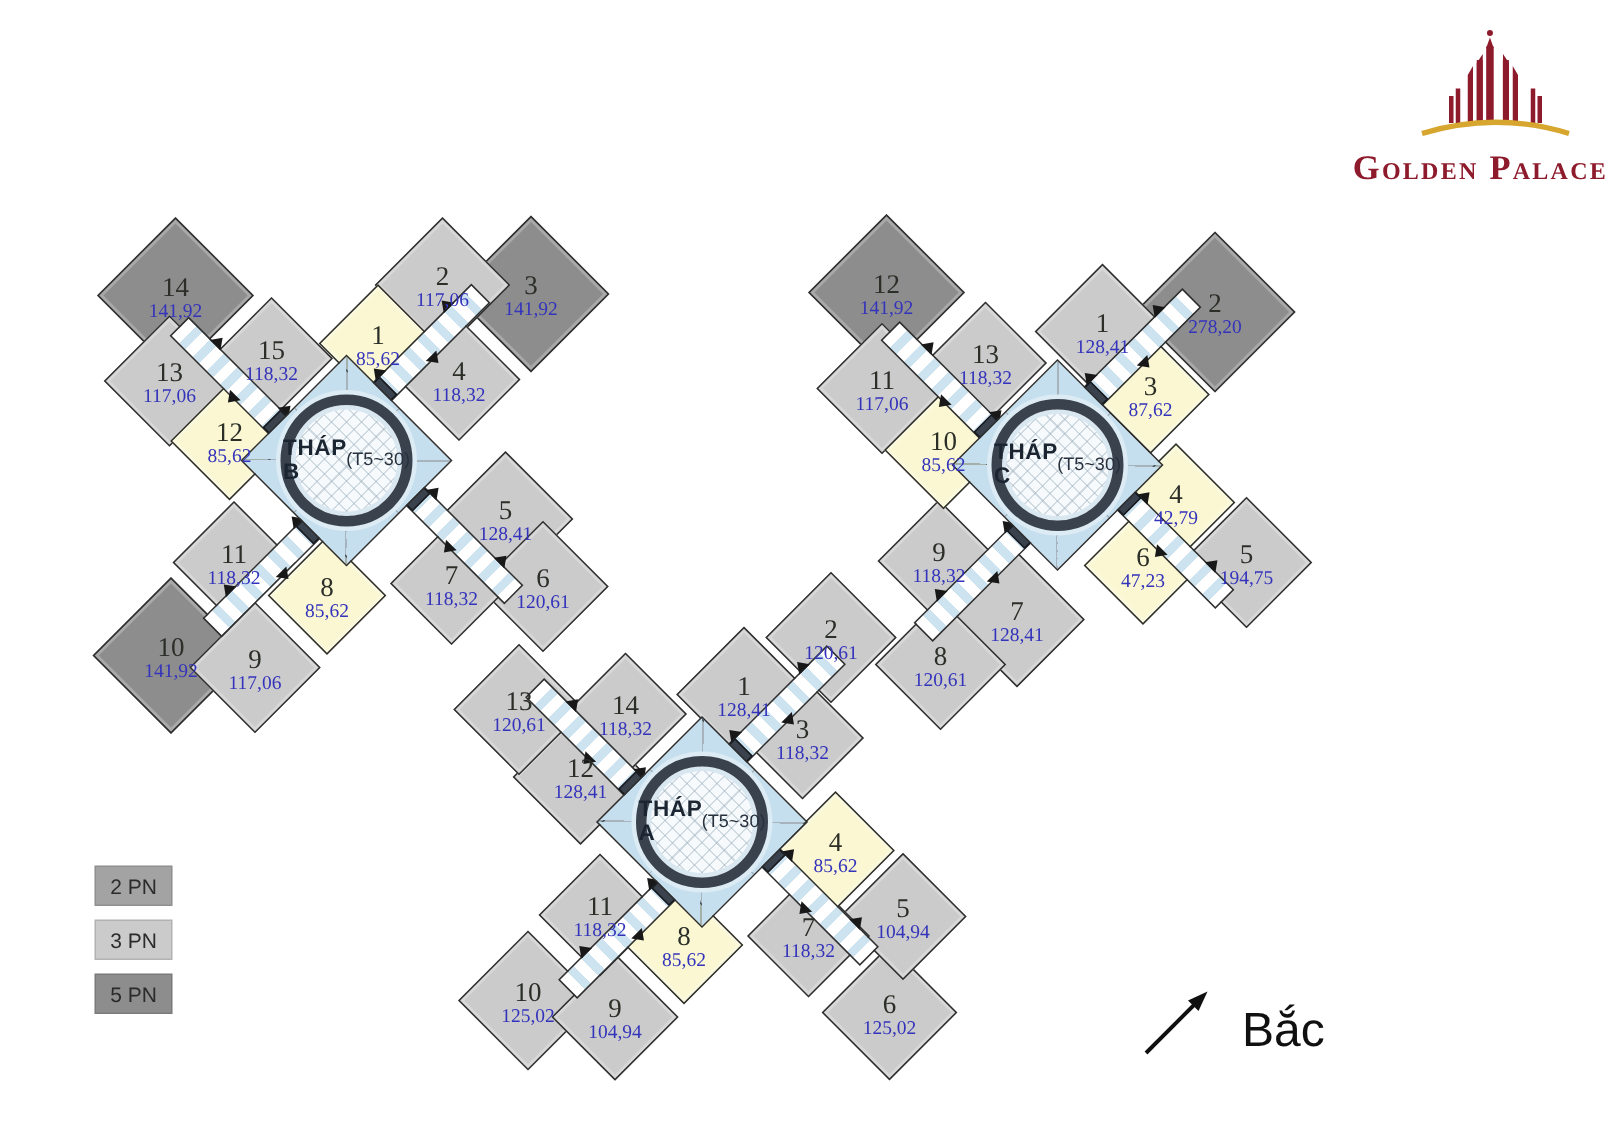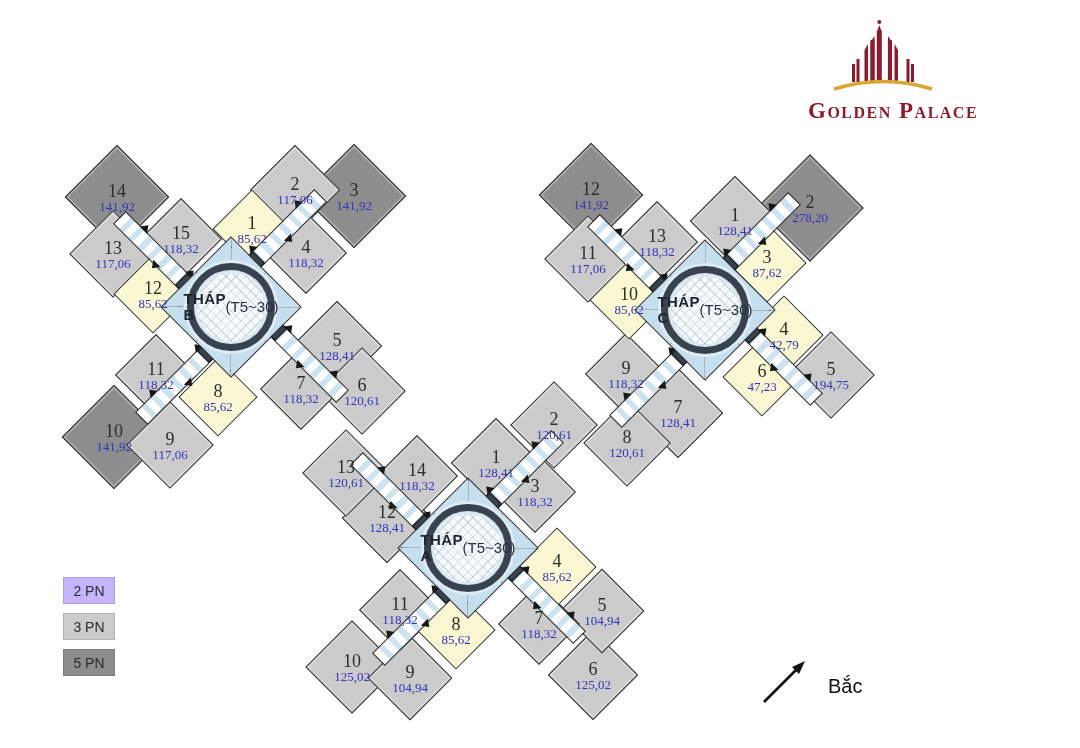--- a/index.html
+++ b/index.html
@@ -25,37 +25,37 @@
         transform:translate(-50%,-50%) rotate(45deg);}
   
   .core-circle{position:absolute;width:74px;height:74px;border-radius:50%;
         border:7px solid #39424d;transform:translate(-50%,-50%);
         background-color:#f7fafc;
         background-image:repeating-linear-gradient(45deg,rgba(150,170,185,.4) 0 1px,transparent 1px 7px),
                          repeating-linear-gradient(-45deg,rgba(150,170,185,.4) 0 1px,transparent 1px 7px);
         box-shadow:inset 0 0 0 3px #d9e7f1, 0 0 0 3px #dcebf4;
         display:flex;flex-direction:row;align-items:center;justify-content:center;}
   .tower-title{font-size:15px;font-weight:600;color:#1b2531;letter-spacing:.4px;line-height:1.05;}
-  .tower-sub{font-size:15px;color:#27313e;line-height:1.1;}
+  .tower-sub{font-size:12px;color:#27313e;line-height:1.1;}
   
   .lbl{position:absolute;width:86px;transform:translate(-50%,-50%);text-align:center;
        font-family:"Liberation Serif",serif;line-height:1.02;pointer-events:none;}
   .lbl .n{display:block;font-size:18px;color:#2b2f28;}
   .lbl .a{display:block;font-size:13px;color:#3333bb;}
   
   #legend{position:absolute;left:63px;top:577px;}
   .leg-row{width:50px;height:25px;margin-bottom:9px;display:flex;align-items:center;justify-content:center;
        border:1px solid rgba(0,0,0,.12);font-size:14px;color:#2b2b2b;}
   
-  #logo{position:absolute;left:808px;top:18px;width:224px;text-align:left;}
+  #logo{position:absolute;left:848px;top:18px;width:224px;text-align:right;}
   .logo-text{font-family:"Liberation Serif",serif;font-variant:small-caps;font-weight:600;
        font-size:23px;letter-spacing:1.5px;color:#8e1b2c;margin-top:-2px;}
   
   #compass{position:absolute;left:756px;top:650px;display:flex;align-items:center;}
-  .compass-label{font-size:20px;color:#101010;margin-left:14px;margin-top:14px;text-align:right;}
+  .compass-label{font-size:32px;color:#101010;margin-left:14px;margin-top:14px;text-align:right;}
 </style>
 </head>
 <body>
 
 <div id="stage">
 
   <div id="plan">
       <div class="blk" style="left: 354px; top: 196px; width: 74px; height: 74px; background: rgb(141, 141, 141);"></div>
       <div class="blk" style="left: 114px; top: 437px; width: 74px; height: 74px; background: rgb(141, 141, 141);"></div>
       <div class="blk" style="left: 117px; top: 197px; width: 74px; height: 74px; background: rgb(141, 141, 141);"></div>
@@ -371,21 +371,21 @@
         <rect x="48.5" y="41" width="3" height="23"></rect>
         <rect x="98.5" y="41" width="3" height="23"></rect>
         <rect x="103" y="46" width="3" height="18"></rect>
       </g>
       <path d="M26,71 Q75,56 124,71" stroke="#d6a62e" stroke-width="3.5" fill="none"></path>
     </svg>
     <div class="logo-text">Golden Palace</div>
   </div>
 
   <div id="legend">
-      <div class="leg-row" style="background: #c4b5fd;">2 PN</div>
+      <div class="leg-row" style="background: #a3a3a3;">2 PN</div>
       <div class="leg-row" style="background: rgb(203, 203, 203);">3 PN</div>
       <div class="leg-row" style="background: rgb(141, 141, 141);">5 PN</div>
     </div>
 
   <div id="compass">
     <svg width="58" height="58" viewBox="0 0 58 58">
       <line x1="8" y1="52" x2="44" y2="16" stroke="#101010" stroke-width="2.6"></line>
       <polygon points="49,11 36,17 43,24" fill="#101010"></polygon>
     </svg>
     <span class="compass-label">Bắc</span>

